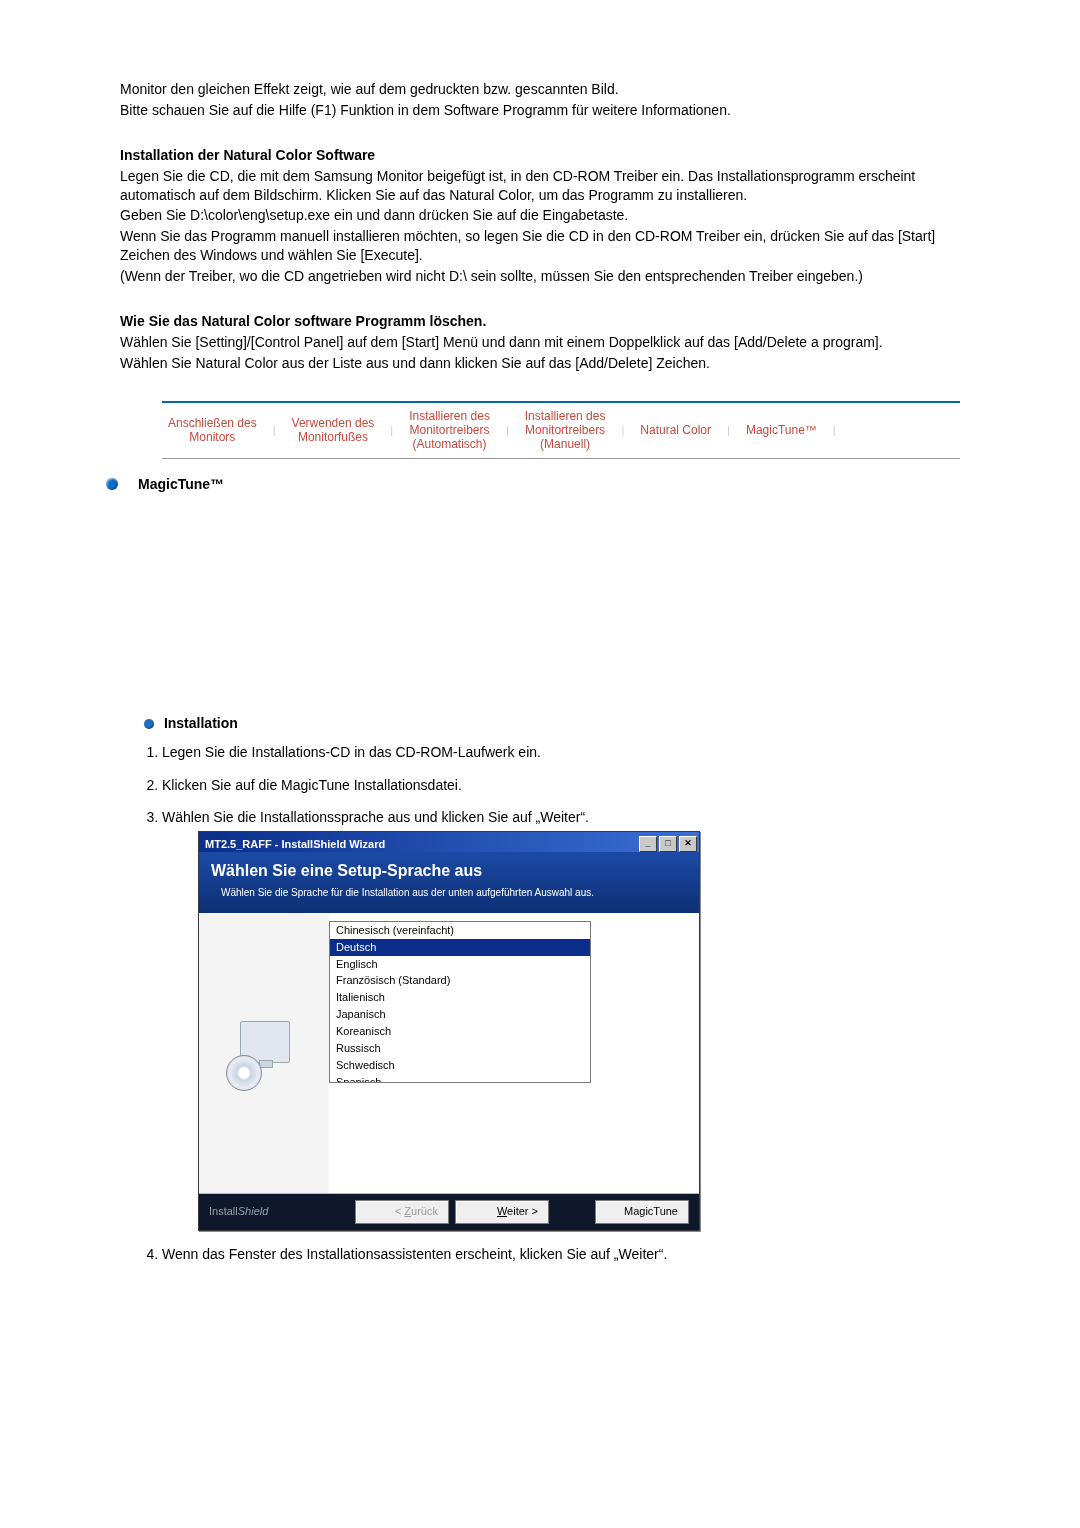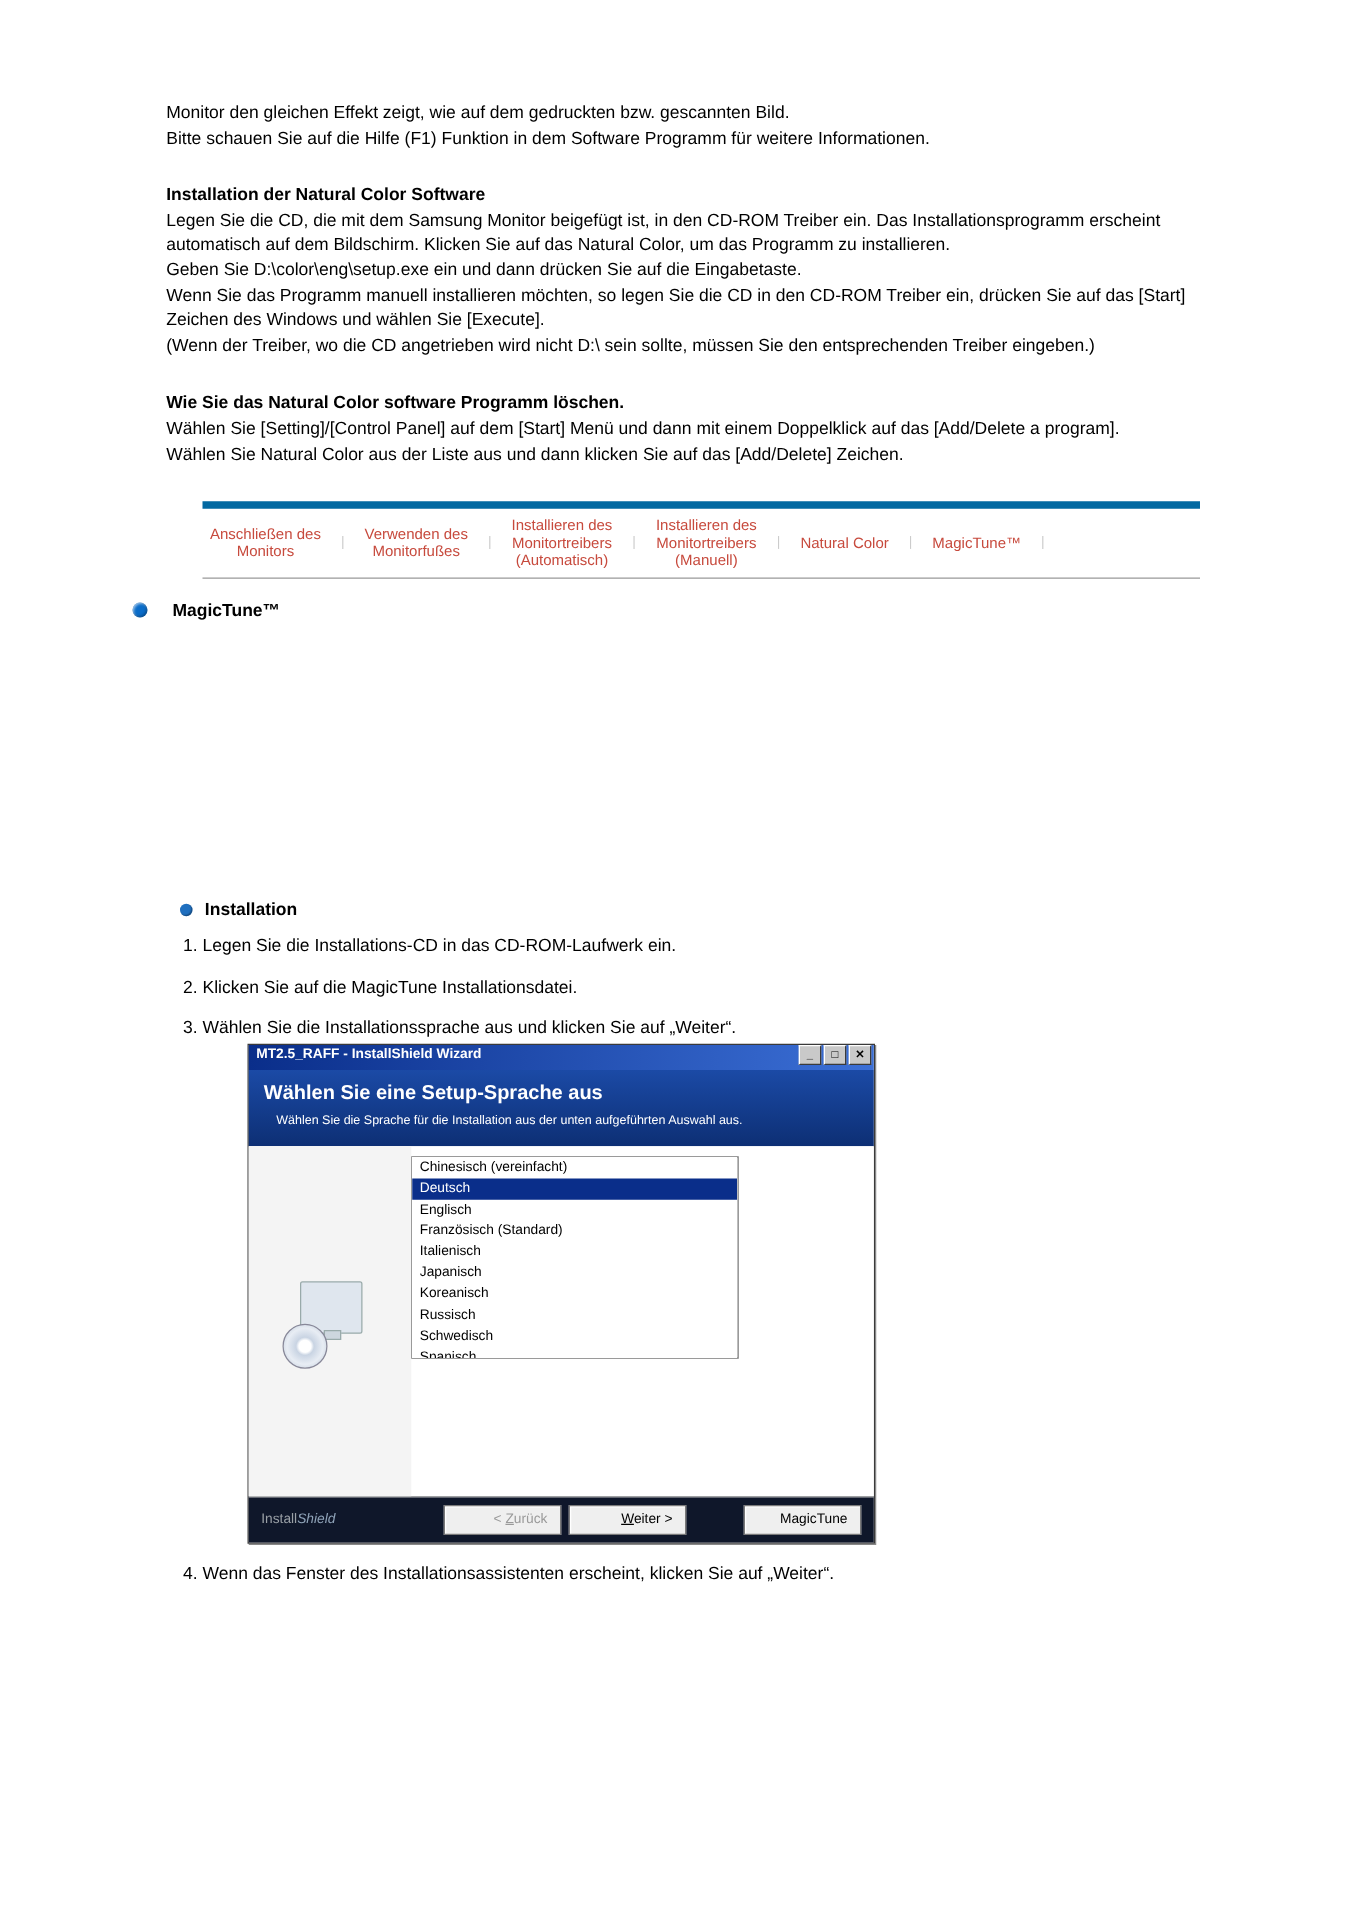--- a/index.html
+++ b/index.html
@@ -11,30 +11,30 @@
     color: #000;
     line-height: 1.35;
   }
   .page {
     width: 1080px;
     margin: 0 auto;
     padding: 80px 120px 80px 120px;
     box-sizing: border-box;
   }
   .para {
-    margin: 0 0 2px 13px;
+    margin: 0 0 2px 0;
   }
   .bold {
     font-weight: bold;
   }
   .section-gap {
     height: 24px;
   }
   .nav-bar {
-    border-top: 6px solid #0369a1;
+    border-top: 2px solid #0369a1;
     border-bottom: 1px solid #999;
     padding: 6px 0;
     margin: 28px 0 16px 42px;
     display: flex;
     justify-content: flex-start;
     align-items: center;
     gap: 10px;
     font-size: 12px;
     color: #c74a3d;
   }
@@ -82,21 +82,21 @@
     margin: 4px 0 0 36px;
     border: 1px solid #3a3a3a;
     font-family: Tahoma, Arial, sans-serif;
     font-size: 11px;
     box-shadow: 1px 1px 0 #888;
   }
   .titlebar {
     background: linear-gradient(to right, #0a2e8a, #3b6fd6);
     color: #fff;
     display: flex;
-    align-items: flex-start;
+    align-items: flex-end;
     height: 20px;
     padding: 0 2px 0 6px;
     font-weight: bold;
   }
   .titlebar .tb-title { flex: 1; font-size: 11px; }
   .tb-btn {
     width: 16px; height: 14px;
     background: #c9c9c9;
     border: 1px solid #fff;
     border-right-color:#3a3a3a;

